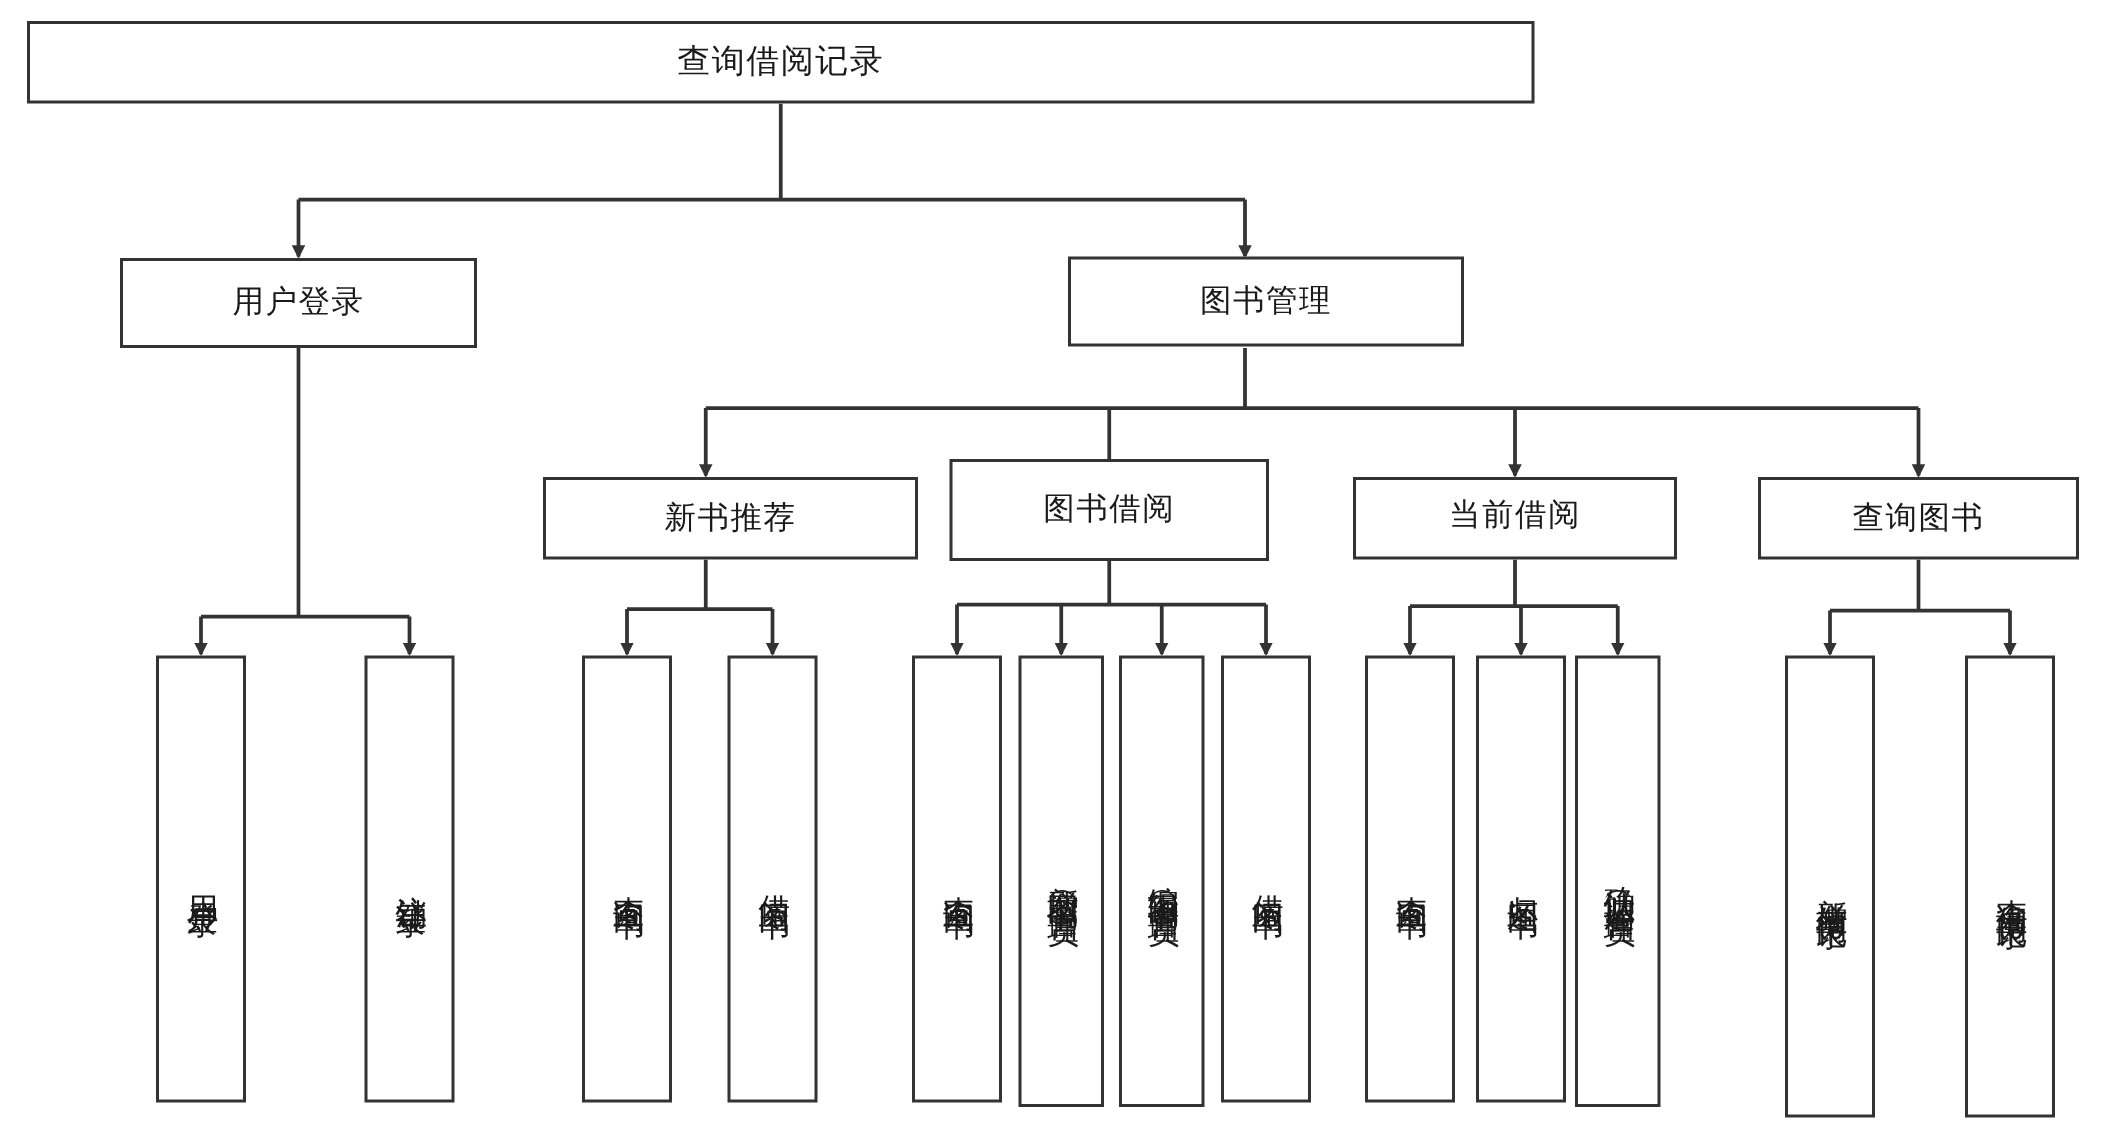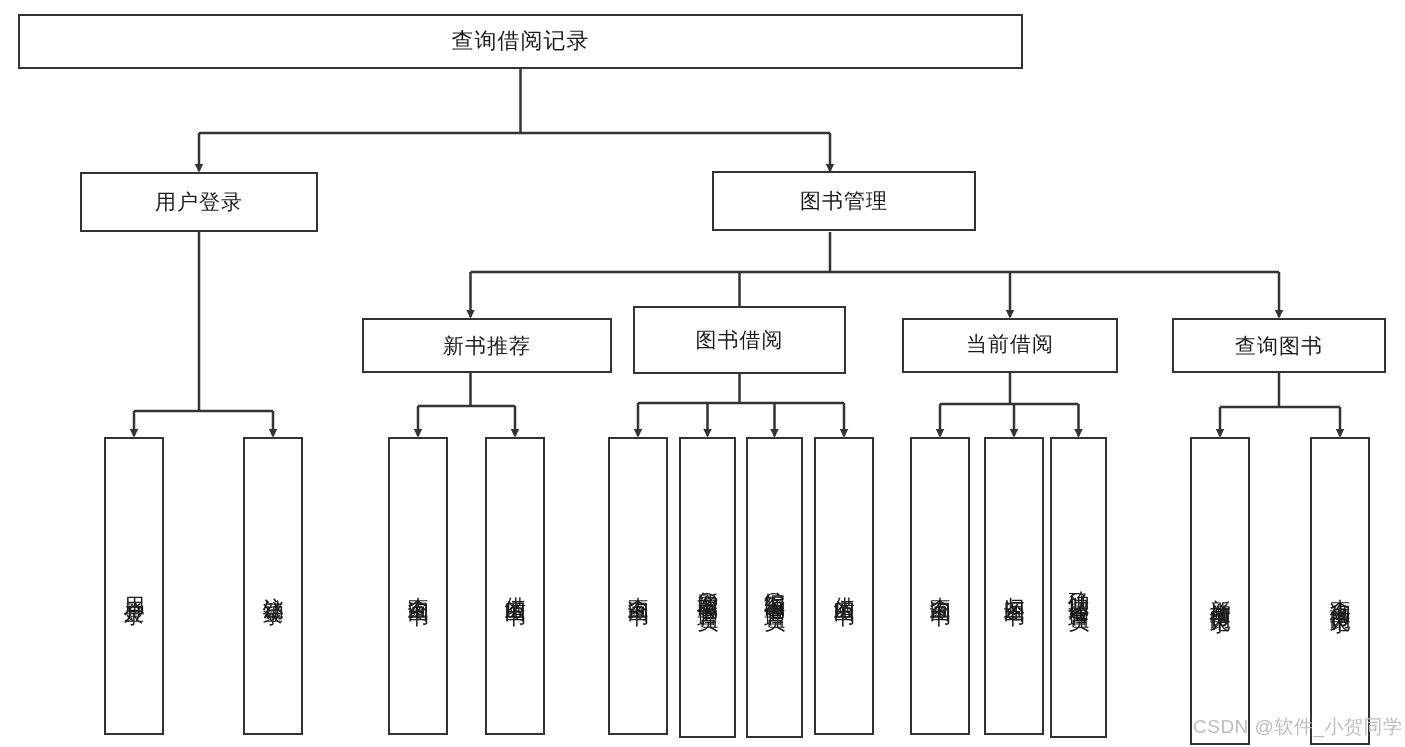--- a/index.html
+++ b/index.html
@@ -172,14 +172,13 @@
         <span class="vtext">确认归还（管理员）</span>
       </div>
       <div class="node v" style="left: 1190px; top: 437px; width: 60px; height: 308px;">
         <span class="vtext">新增借阅记录</span>
       </div>
       <div class="node v" style="left: 1310px; top: 437px; width: 60px; height: 308px;">
         <span class="vtext">查询借阅记录</span>
       </div>
     </div>
 
-  <div class="watermark" style="left:1193px; top:714px;">CSDN @软件_小贺同学</div>
 </div>
 
 </body></html>

